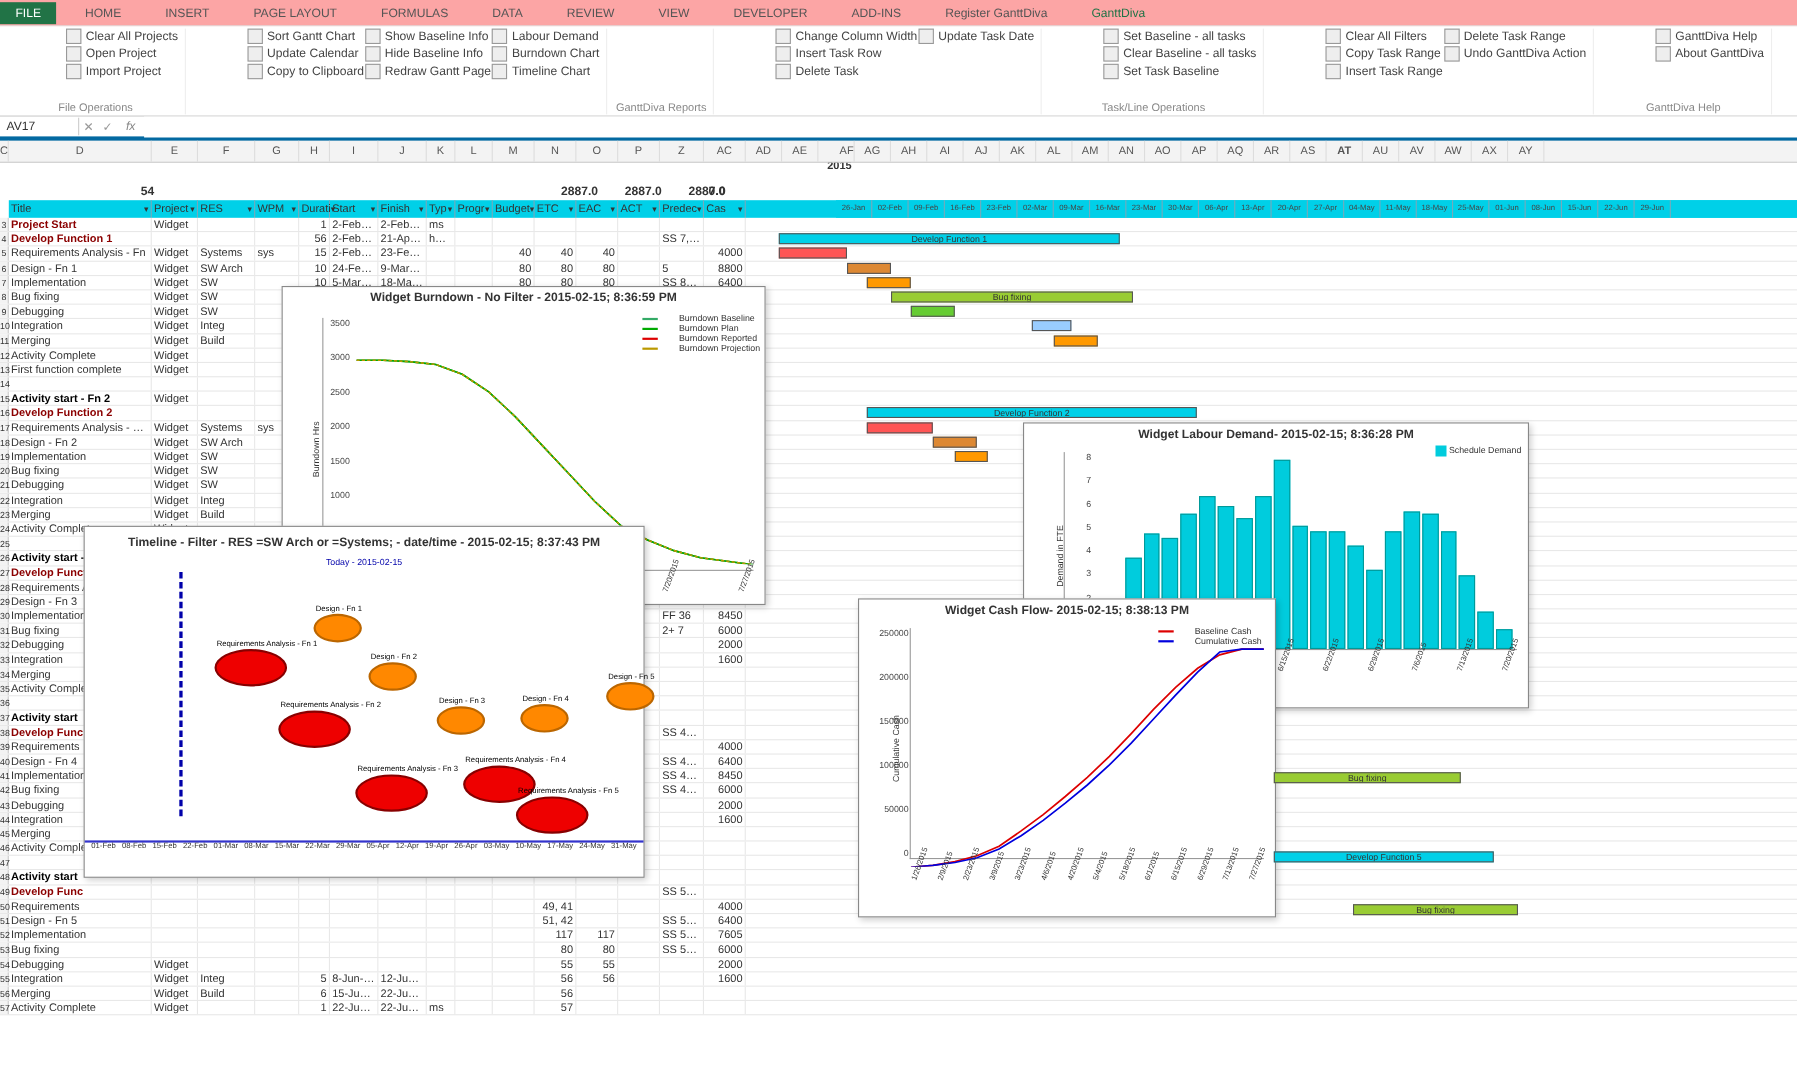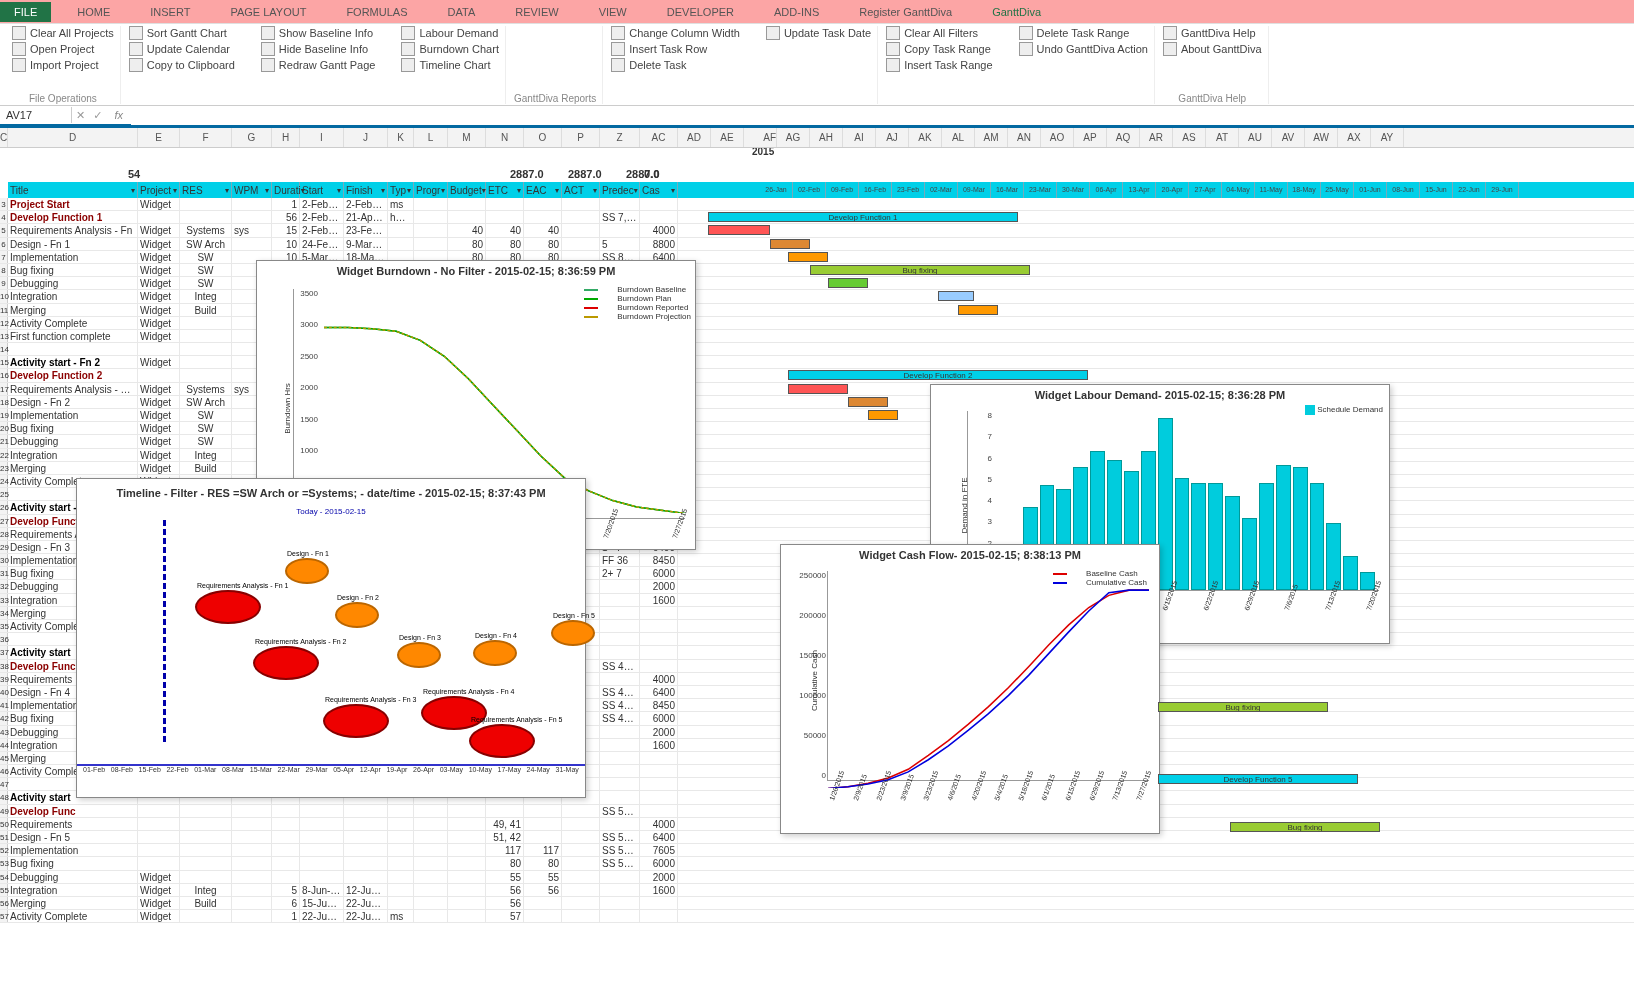--- a/index.html
+++ b/index.html
@@ -6,21 +6,21 @@
 body { font-family: "Segoe UI", Tahoma, sans-serif; font-size: 11px; color: #333; background: #fff; overflow: hidden; width: 1634px; height: 986px; }
 
 .menubar { height: 24px; background: #fca5a5; border-bottom: 1px solid #e0e0e0; display: flex; align-items: center; gap: 12px; }
 .menubar .file-tab { background: #217346; color: #fff; padding: 4px 14px; font-weight: 500; }
 .menubar .tab { padding: 4px 14px; color: #555; font-size: 11px; }
 .menubar .tab.active { color: #217346; }
 
 .ribbon { height: 82px; background: #fff; border-bottom: 1px solid #ccc; display: flex; align-items: flex-start; padding: 2px 6px; gap: 2px; }
 .ribbon-group { display: flex; flex-direction: column; align-items: center; border-right: 1px solid #eee; padding: 0 6px; height: 78px; }
 .ribbon-group-items { display: flex; flex-direction: column; gap: 2px; flex: 1; }
-.ribbon-group-row { display: flex; gap: 26px; }
+.ribbon-group-row { display: flex; gap: 1px; margin-left: 48px; }
 .ribbon-group-label { font-size: 10px; color: #888; margin-top: auto; }
 .rbtn { display: flex; align-items: center; gap: 4px; font-size: 11px; color: #444; white-space: nowrap; }
 .ricon { width: 14px; height: 14px; display: inline-block; border: 1px solid #999; background: #eee; }
 
 .formula-bar { height: 22px; border-bottom: 4px solid #0369a1; display: flex; align-items: center; }
 .namebox { width: 72px; border-right: 1px solid #ccc; padding: 2px 6px; font-size: 11px; }
 .fx { padding: 0 8px; color: #888; font-style: italic; }
 .fx-input { flex: 1; padding: 2px 4px; border: none; }
 
 .col-headers { height: 20px; display: flex; background: #f3f3f3; border-bottom: 1px solid #ccc; font-size: 10px; color: #555; }
@@ -34,21 +34,21 @@
 .task-header-row { position: absolute; top: 34px; left: 8px; right: 0; height: 16px; background: #00d0e8; display: flex; font-size: 10px; }
 .task-hcell { border-right: 1px solid #7ab; padding: 1px 2px; display: flex; justify-content: space-between; align-items: center; }
 .dropdown-arrow { font-size: 8px; color: #333; }
 
 .task-rows { position: absolute; top: 50px; left: 0; right: 0; }
 .row { height: 13.2px; display: flex; font-size: 10px; border-bottom: 1px solid #e8e8e8; }
 .rownum { width: 8px; background: #f3f3f3; border-right: 1px solid #ccc; font-size: 8px; text-align: center; line-height: 13px; }
 .cell { border-right: 1px solid #e8e8e8; padding: 0 2px; overflow: hidden; white-space: nowrap; text-overflow: ellipsis; line-height: 13px; }
 .ctitle { width: 130px; }
 .cproj { width: 42px; }
-.cres { width: 52px; text-align: center; }
+.cres { width: 52px; }
 .cwpm { width: 40px; }
 .cdur { width: 28px; text-align: right; }
 .cstart { width: 44px; text-align: right; }
 .cfin { width: 44px; text-align: right; }
 .ctyp { width: 26px; }
 .cprog { width: 34px; }
 .cbud { width: 38px; text-align: right; }
 .cetc { width: 38px; text-align: right; }
 .ceac { width: 38px; text-align: right; }
 .cact { width: 38px; text-align: right; }
@@ -185,20 +185,39 @@
             <span>Delete Task</span>
           </div>
         </div>
         <div class="ribbon-group-items">
           <div class="rbtn">
             <span class="ricon"></span>
             <span>Update Task Date</span>
           </div>
         </div>
       </div>
+    </div>
+    <div class="ribbon-group">
+      <div class="ribbon-group-row">
+        <div class="ribbon-group-items">
+          <div class="rbtn">
+            <span class="ricon"></span>
+            <span>Set Baseline - all tasks</span>
+          </div>
+          <div class="rbtn">
+            <span class="ricon"></span>
+            <span>Clear Baseline - all tasks</span>
+          </div>
+          <div class="rbtn">
+            <span class="ricon"></span>
+            <span>Set Task Baseline</span>
+          </div>
+        </div>
+      </div>
+      <div class="ribbon-group-label">Task/Line Operations</div>
     </div>
     <div class="ribbon-group">
       <div class="ribbon-group-row">
         <div class="ribbon-group-items">
           <div class="rbtn">
             <span class="ricon"></span>
             <span>Clear All Filters</span>
           </div>
           <div class="rbtn">
             <span class="ricon"></span>
@@ -272,21 +291,21 @@
     <div class="col-hdr" style="width: 33px;">AJ</div>
     <div class="col-hdr" style="width: 33px;">AK</div>
     <div class="col-hdr" style="width: 33px;">AL</div>
     <div class="col-hdr" style="width: 33px;">AM</div>
     <div class="col-hdr" style="width: 33px;">AN</div>
     <div class="col-hdr" style="width: 33px;">AO</div>
     <div class="col-hdr" style="width: 33px;">AP</div>
     <div class="col-hdr" style="width: 33px;">AQ</div>
     <div class="col-hdr" style="width: 33px;">AR</div>
     <div class="col-hdr" style="width: 33px;">AS</div>
-    <div class="col-hdr" style="width: 33px;">AT</div>
+    <div class="col-hdr" style="width: 33px; font-weight: bold;">AT</div>
     <div class="col-hdr" style="width: 33px;">AU</div>
     <div class="col-hdr" style="width: 33px;">AV</div>
     <div class="col-hdr" style="width: 33px;">AW</div>
     <div class="col-hdr" style="width: 33px;">AX</div>
     <div class="col-hdr" style="width: 33px;">AY</div>
   </div>
 
 <div class="grid-area">
   <div style="position:absolute;left:752px;top:-2px;font-size:10px;font-weight:bold">2015</div>
 

